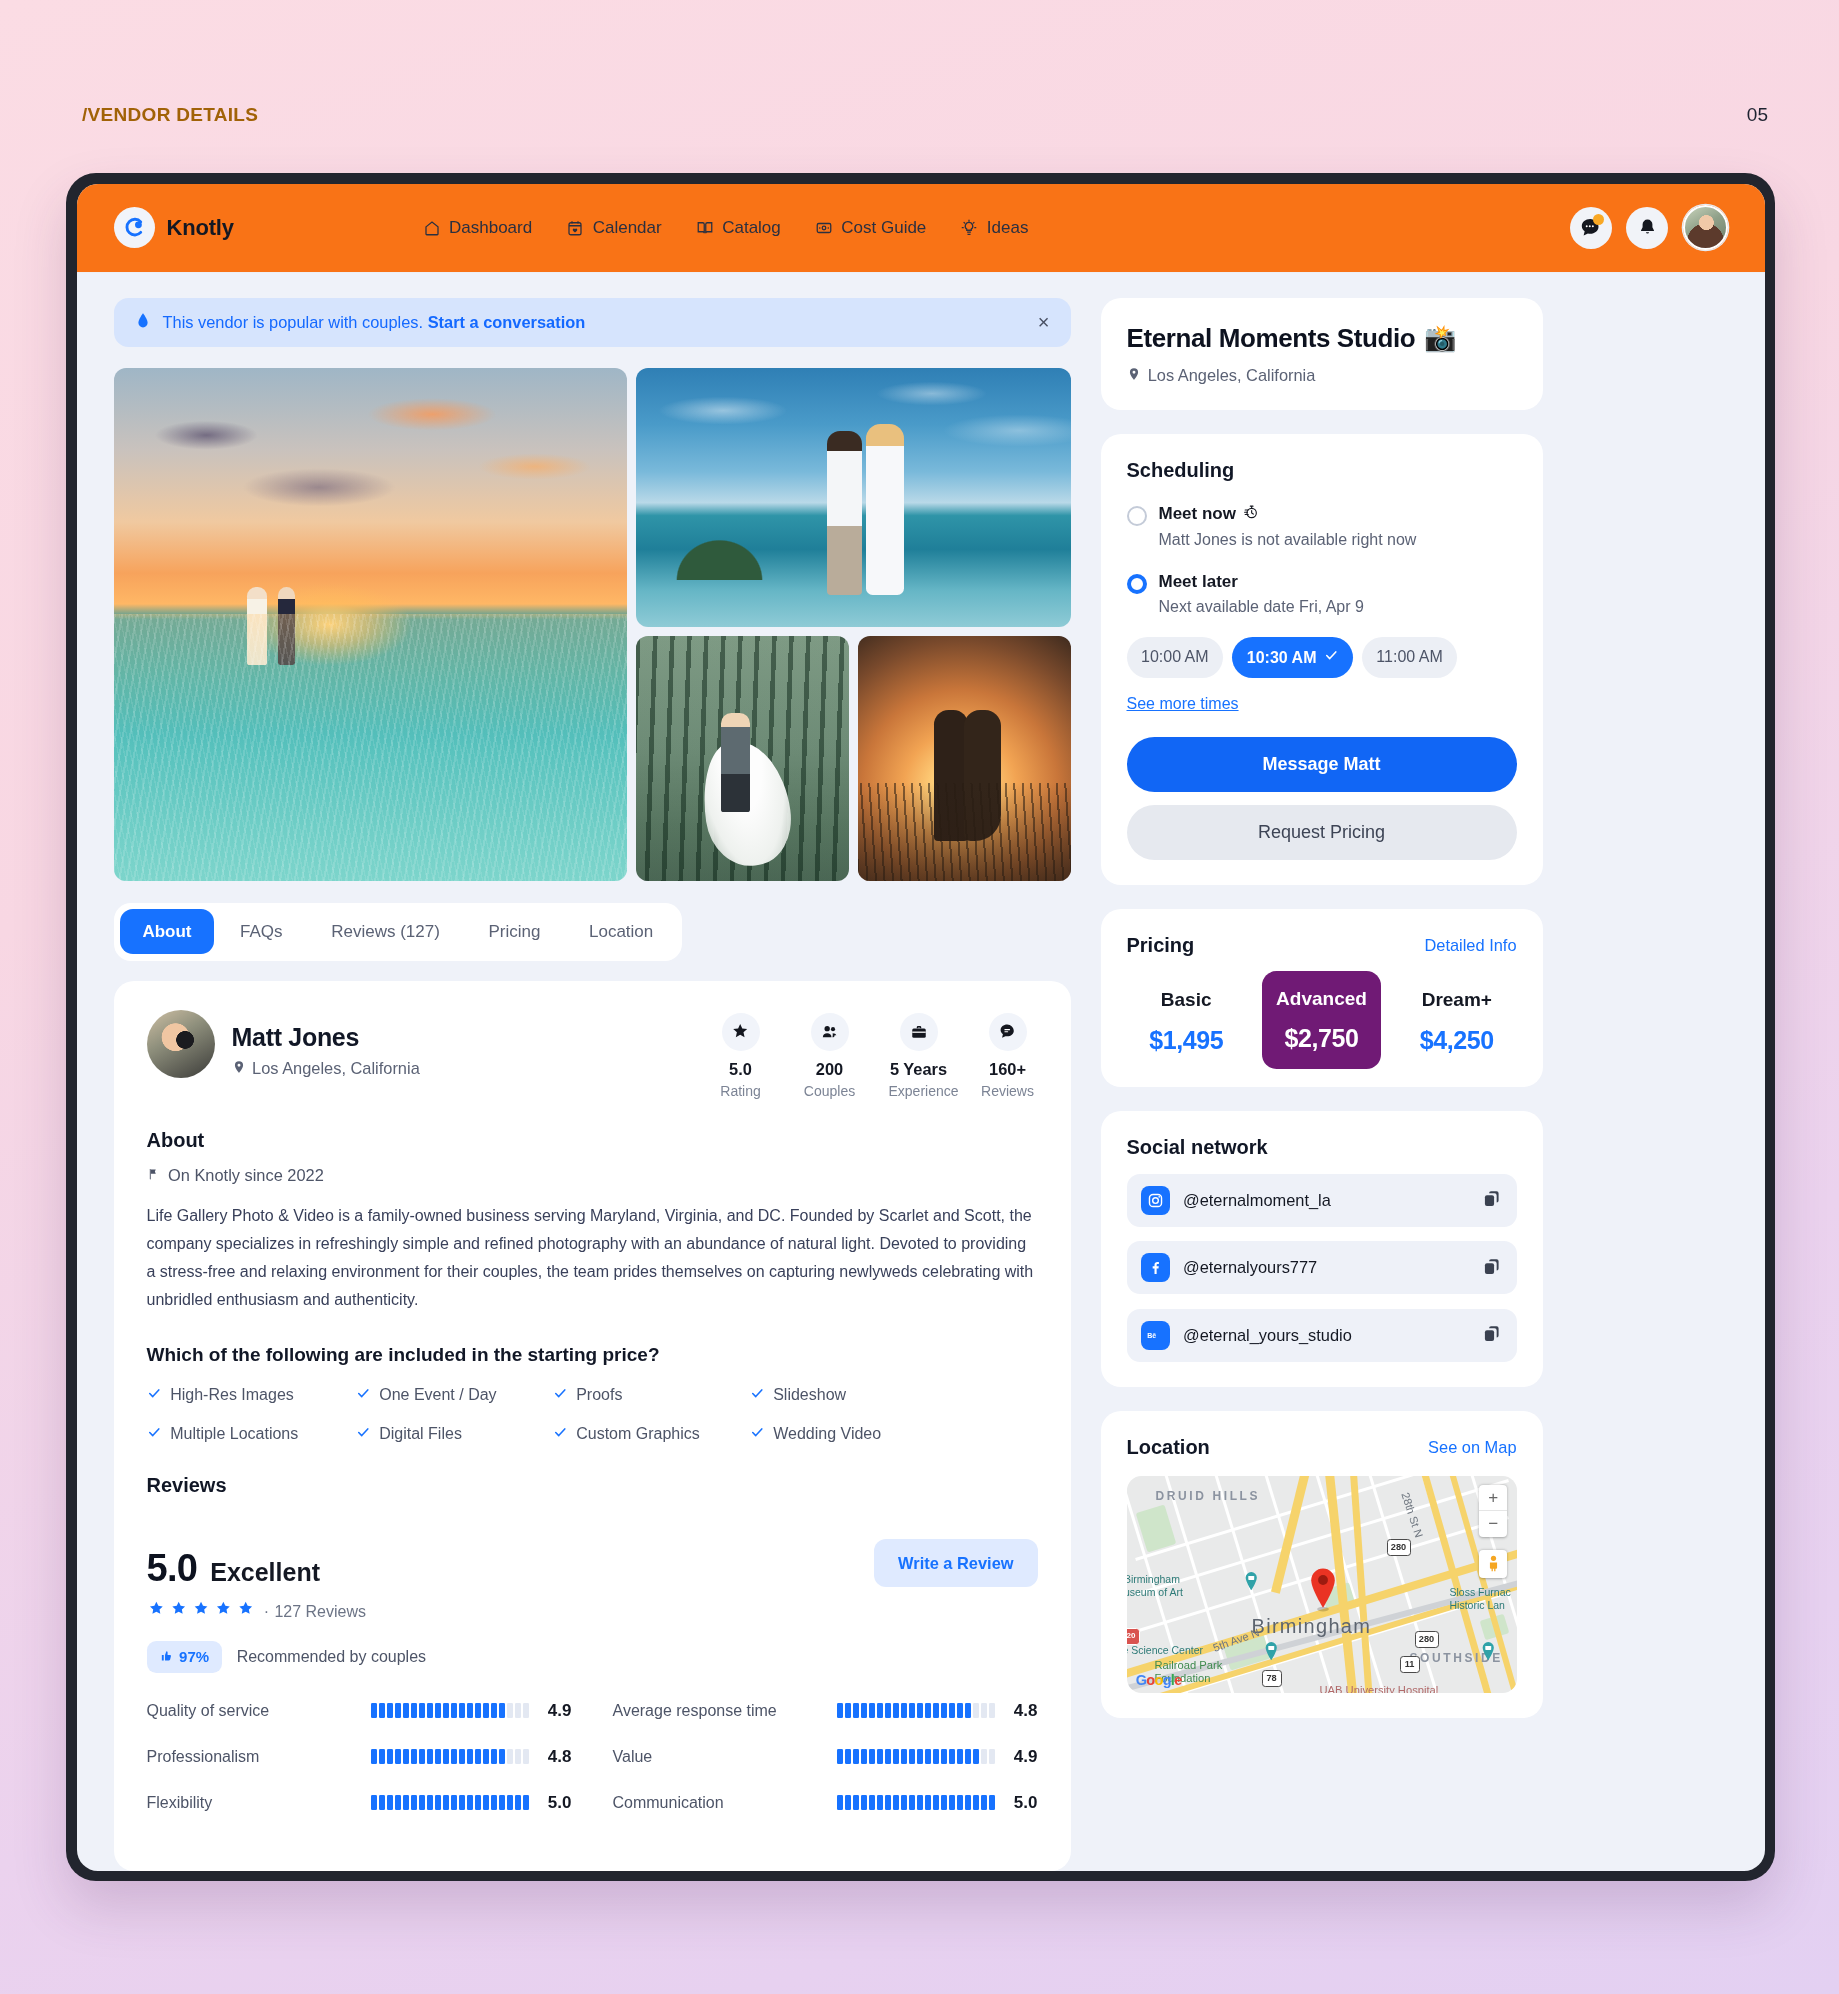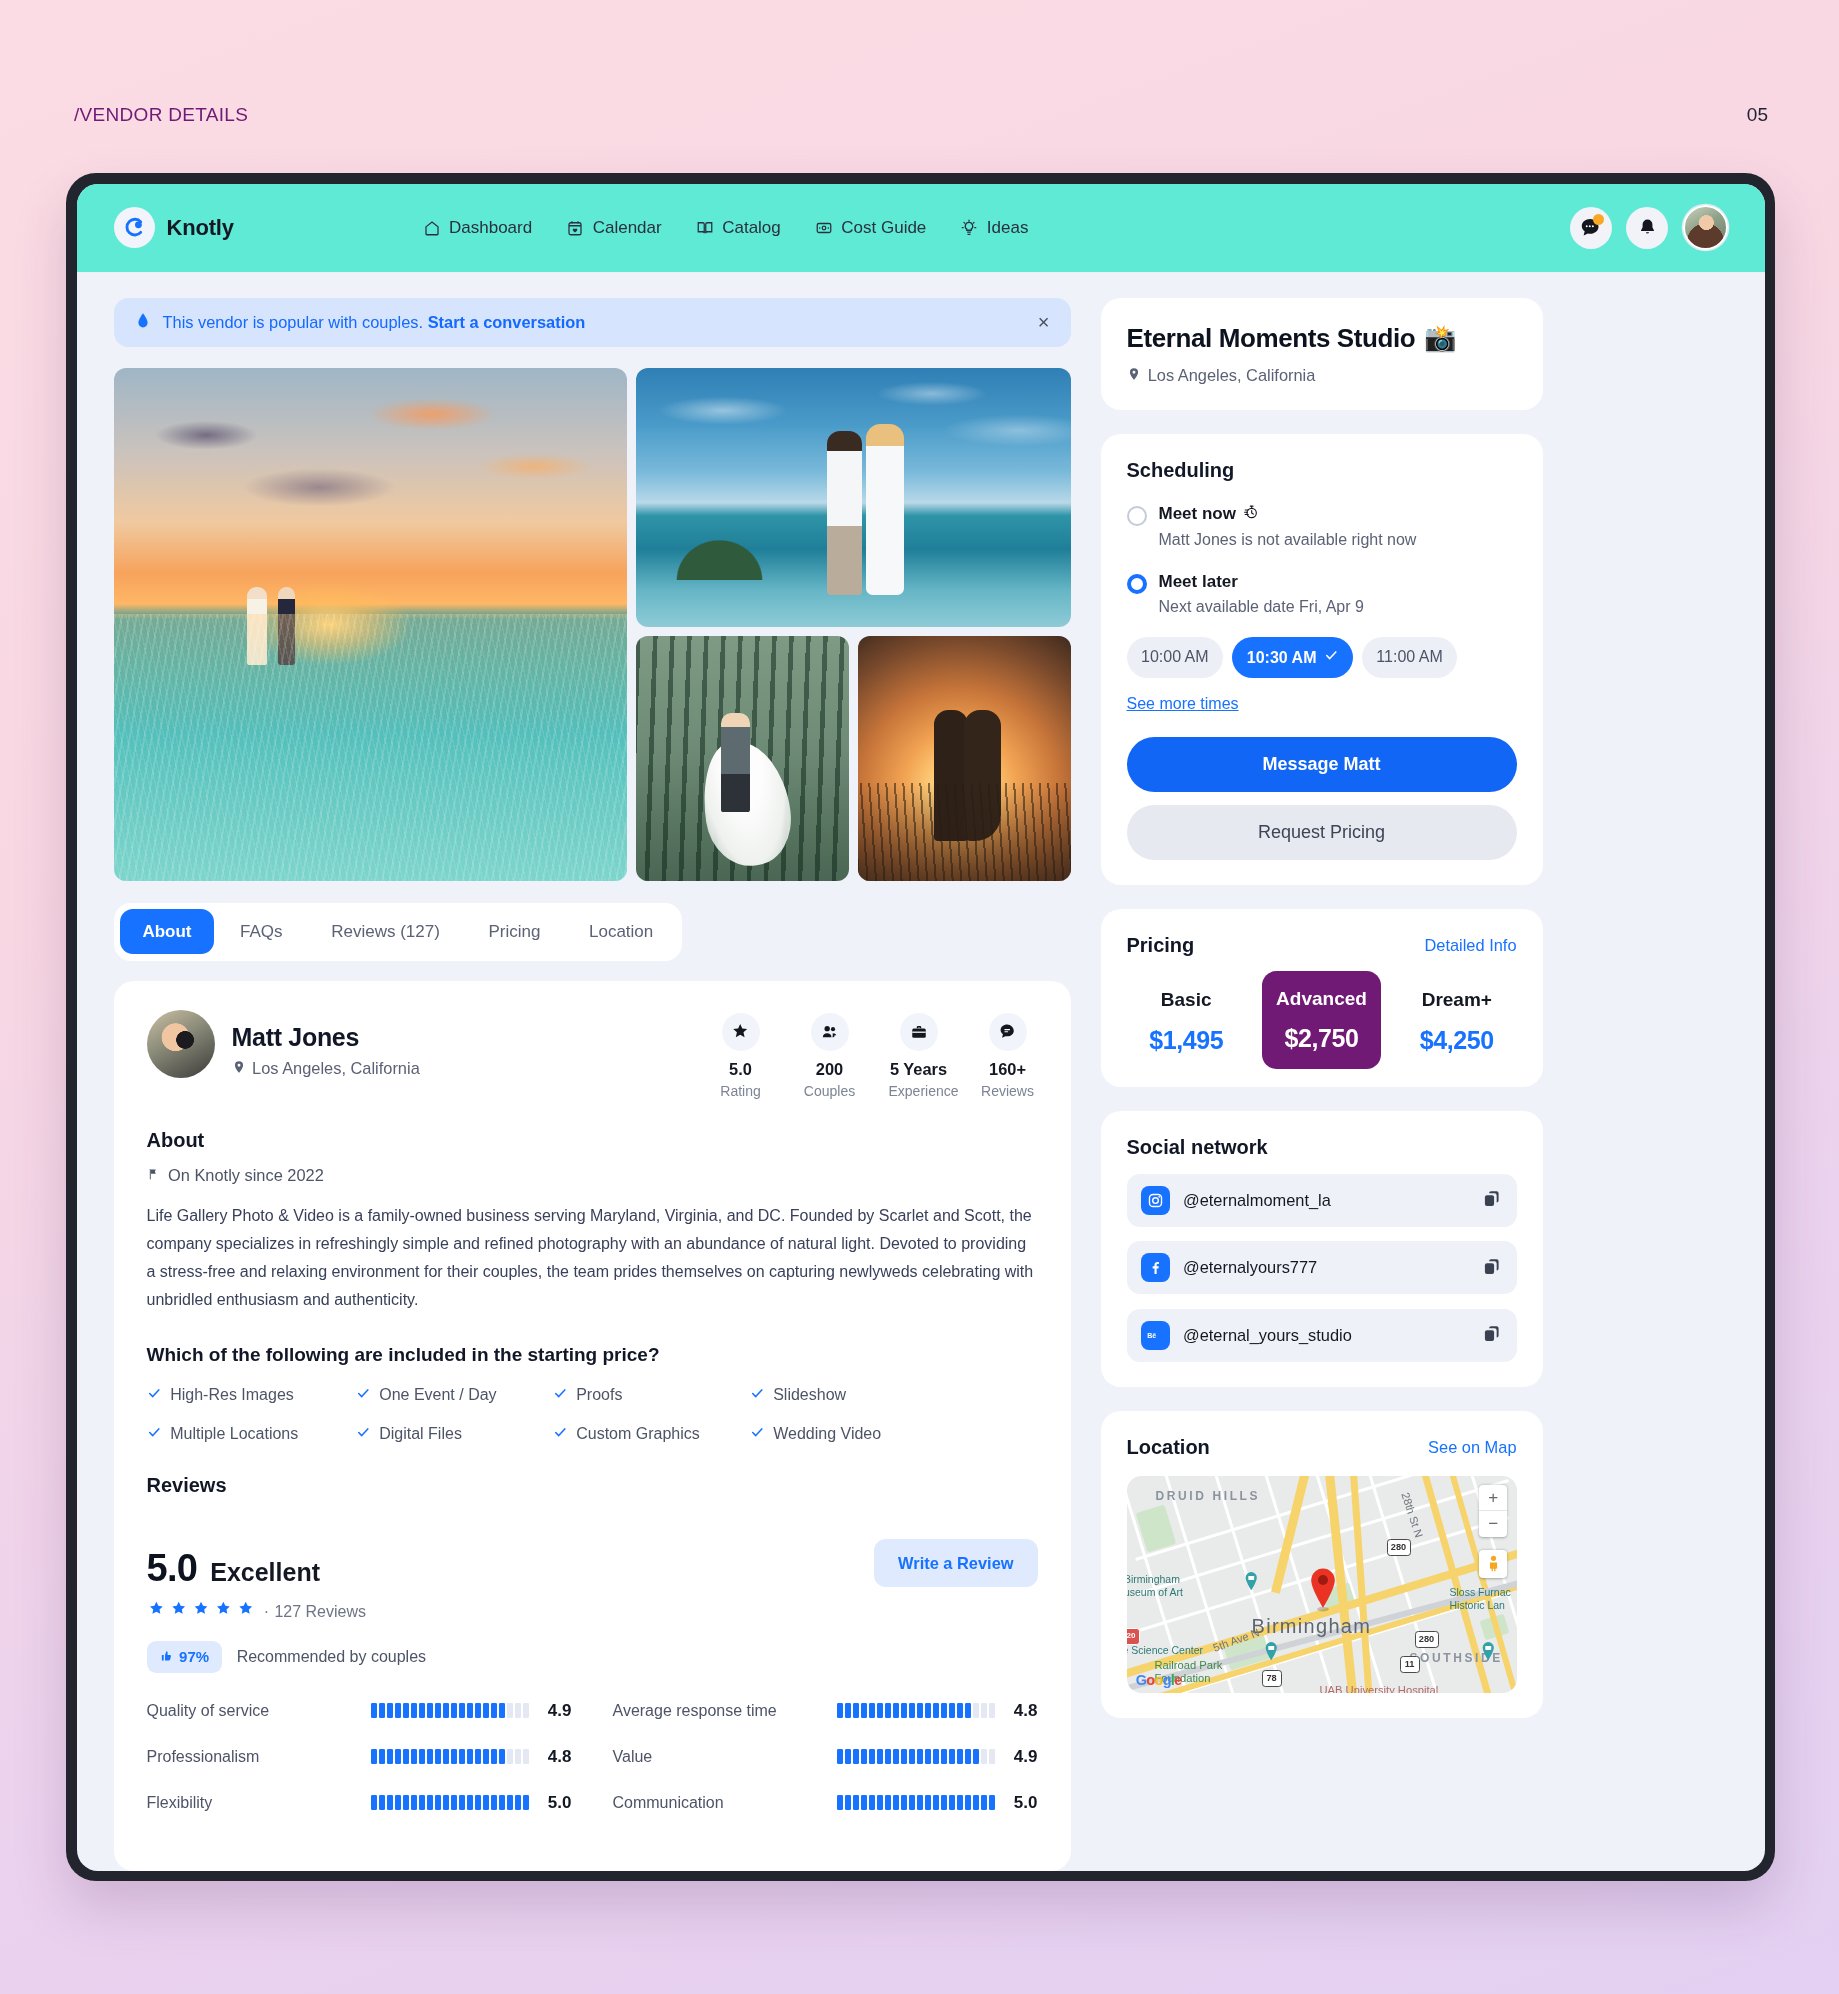--- a/index.html
+++ b/index.html
@@ -5,22 +5,22 @@
   * { box-sizing: border-box; margin: 0; padding: 0; }
   html, body { width: 1840px; height: 1995px; }
   body {
     font-family: "Liberation Sans", sans-serif;
     background: linear-gradient(160deg, #fbdce4 0%, #f8d7e3 35%, #ebd2ee 70%, #e3d0f2 100%);
     -webkit-font-smoothing: antialiased;
   }
 
   
   .page-label {
-    position: absolute; left: 74px; top: 104px;
-    font-size: 19px; font-weight: 400; letter-spacing: 0.3px; color: #701a75;
+    position: absolute; left: 82px; top: 104px;
+    font-size: 19px; font-weight: 700; letter-spacing: 0.3px; color: #a16207;
   }
   .page-number {
     position: absolute; right: 71px; top: 104px;
     font-size: 19px; font-weight: 500; color: #1d2230;
   }
 
   
   .device {
     position: absolute; left: 66px; top: 173px;
     width: 1709px; height: 1708px;
@@ -28,21 +28,21 @@
     box-shadow: 0 26px 53px rgba(80,40,90,.18);
   }
   .screen {
     width: 100%; height: 100%;
     background: #eff2f9; border-radius: 21px; overflow: hidden;
     display: flex; flex-direction: column;
   }
 
   
   .topbar {
-    height: 89px; background: #5eead4; flex: 0 0 89px;
+    height: 89px; background: #f97316; flex: 0 0 89px;
     display: flex; padding: 16px 37px;
     border-bottom: 0.7px solid #eceff5;
   }
   .brand { display: flex; align-items: center; gap: 12px; width: 309px; }
   .brand-logo {
     width: 41px; height: 41px; border-radius: 50%; background: #f1f4fa;
     display: flex; align-items: center; justify-content: center;
   }
   .brand-name { font-size: 22px; font-weight: 700; color: #141823; letter-spacing: -0.2px; }
 

